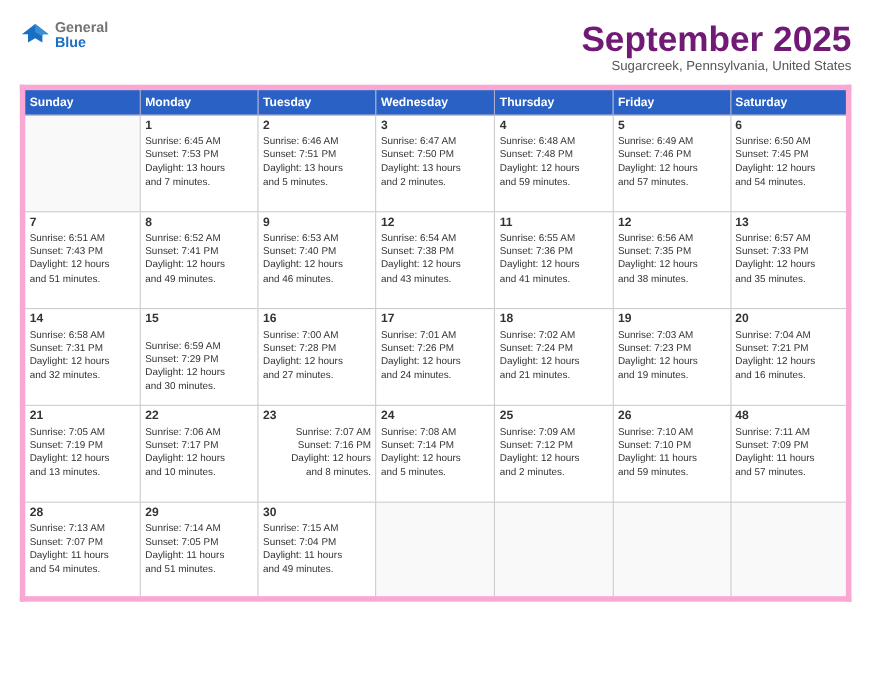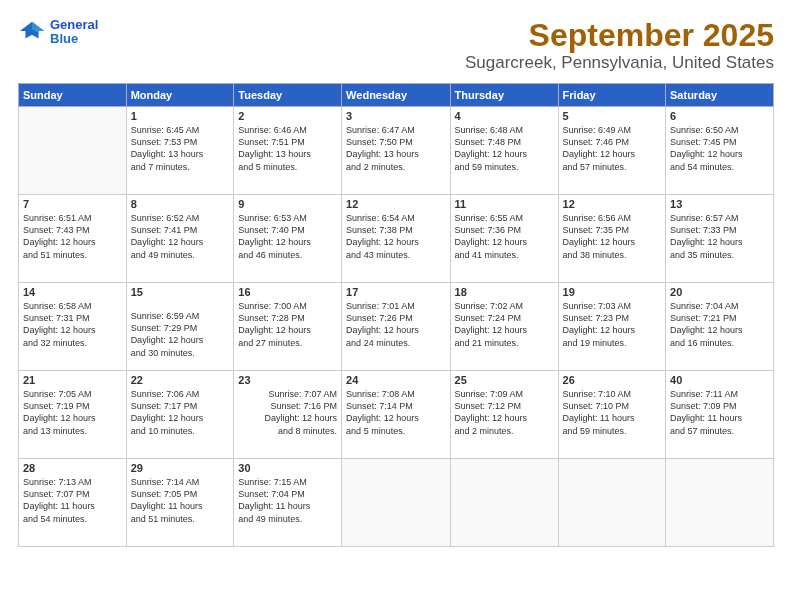--- a/index.html
+++ b/index.html
@@ -27,43 +27,43 @@
       align-items: center;
       gap: 4px;
     }
     .logo-text {
       display: flex;
       flex-direction: column;
       font-size: 13px;
       font-weight: bold;
       line-height: 1.1;
     }
-    .logo-general { color: #1d4ed8; }
+    .logo-general { color: #737373; }
     .logo-blue { color: #1a6fc4; }
     .logo-bird {
       width: 28px;
       height: 28px;
     }
     .title-block {
       text-align: right;
     }
     .month-title {
       font-size: 32px;
       font-weight: bold;
-      color: #a16207;
+      color: #701a75;
       line-height: 1.1;
     }
     .subtitle {
-      font-size: 17px;
+      font-size: 12px;
       color: #555;
     }
     .calendar {
       width: 100%;
       border-collapse: collapse;
-      border: 1px solid #f9a8d4;
+      border: 5px solid #f9a8d4;
       padding-left: 32px;
     }
     .calendar th {
       background: #2962c4;
       color: #fff;
       font-size: 11px;
       font-weight: bold;
       padding: 5px 4px;
       text-align: left;
       border: 1px solid #aac;
@@ -315,21 +315,21 @@
 and 2 minutes.</div>
           </td>
           <td>
             <div class="day-number">26</div>
             <div class="day-info" style="white-space: pre-line;">Sunrise: 7:10 AM
 Sunset: 7:10 PM
 Daylight: 11 hours
 and 59 minutes.</div>
           </td>
           <td>
-            <div class="day-number">40</div>
+            <div class="day-number">48</div>
             <div class="day-info" style="white-space: pre-line;">Sunrise: 7:11 AM
 Sunset: 7:09 PM
 Daylight: 11 hours
 and 57 minutes.</div>
           </td>
         </tr>
         <tr class="week-row">
           <td>
             <div class="day-number">28</div>
             <div class="day-info" style="white-space: pre-line;">Sunrise: 7:13 AM

